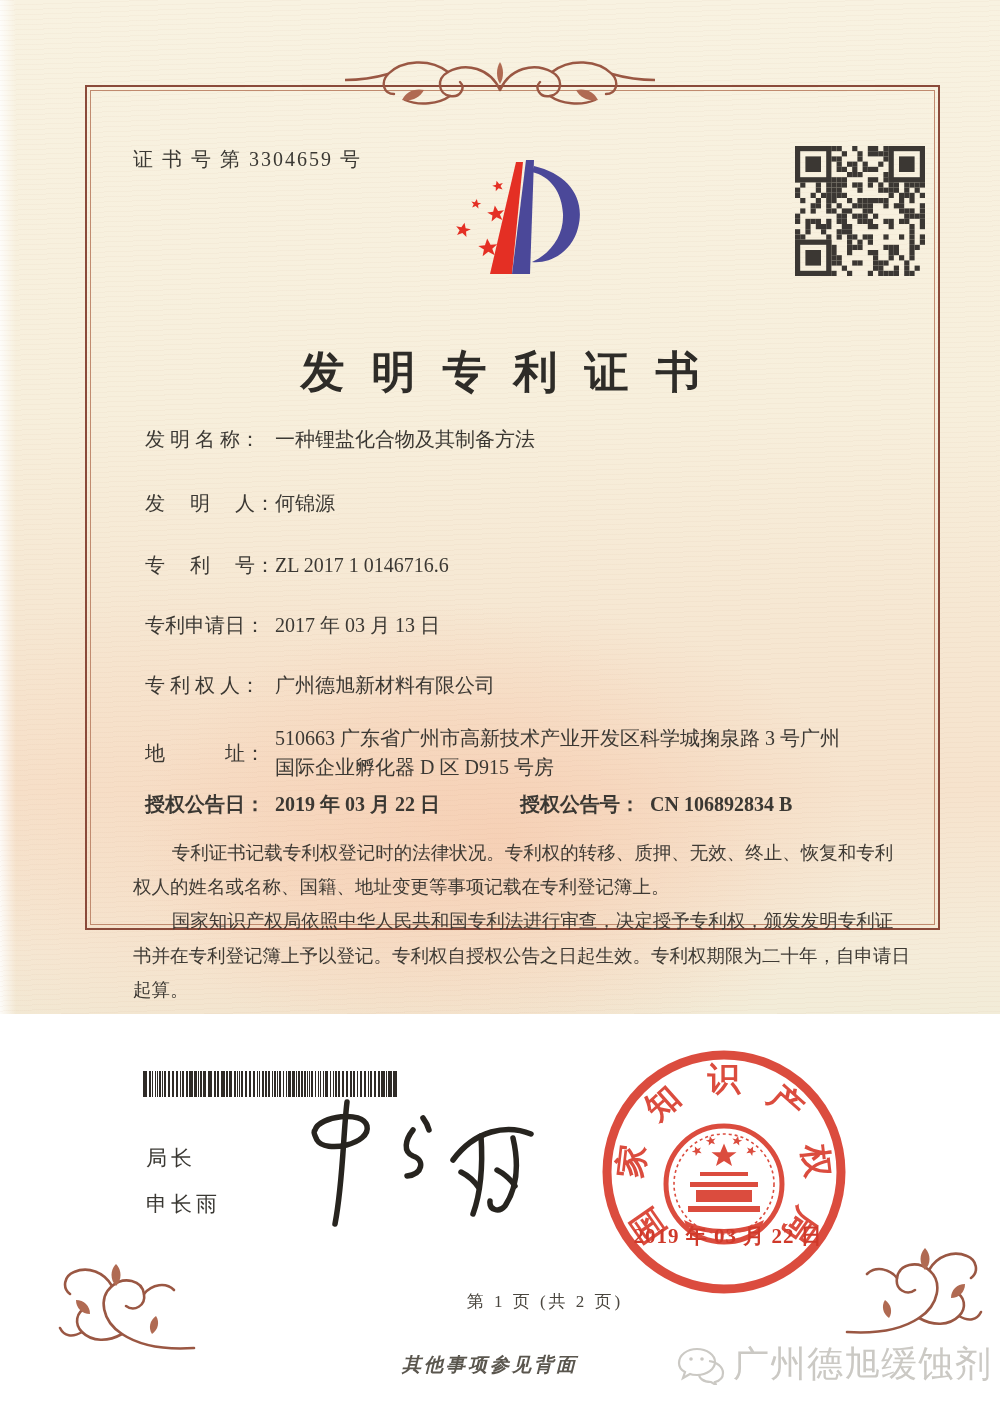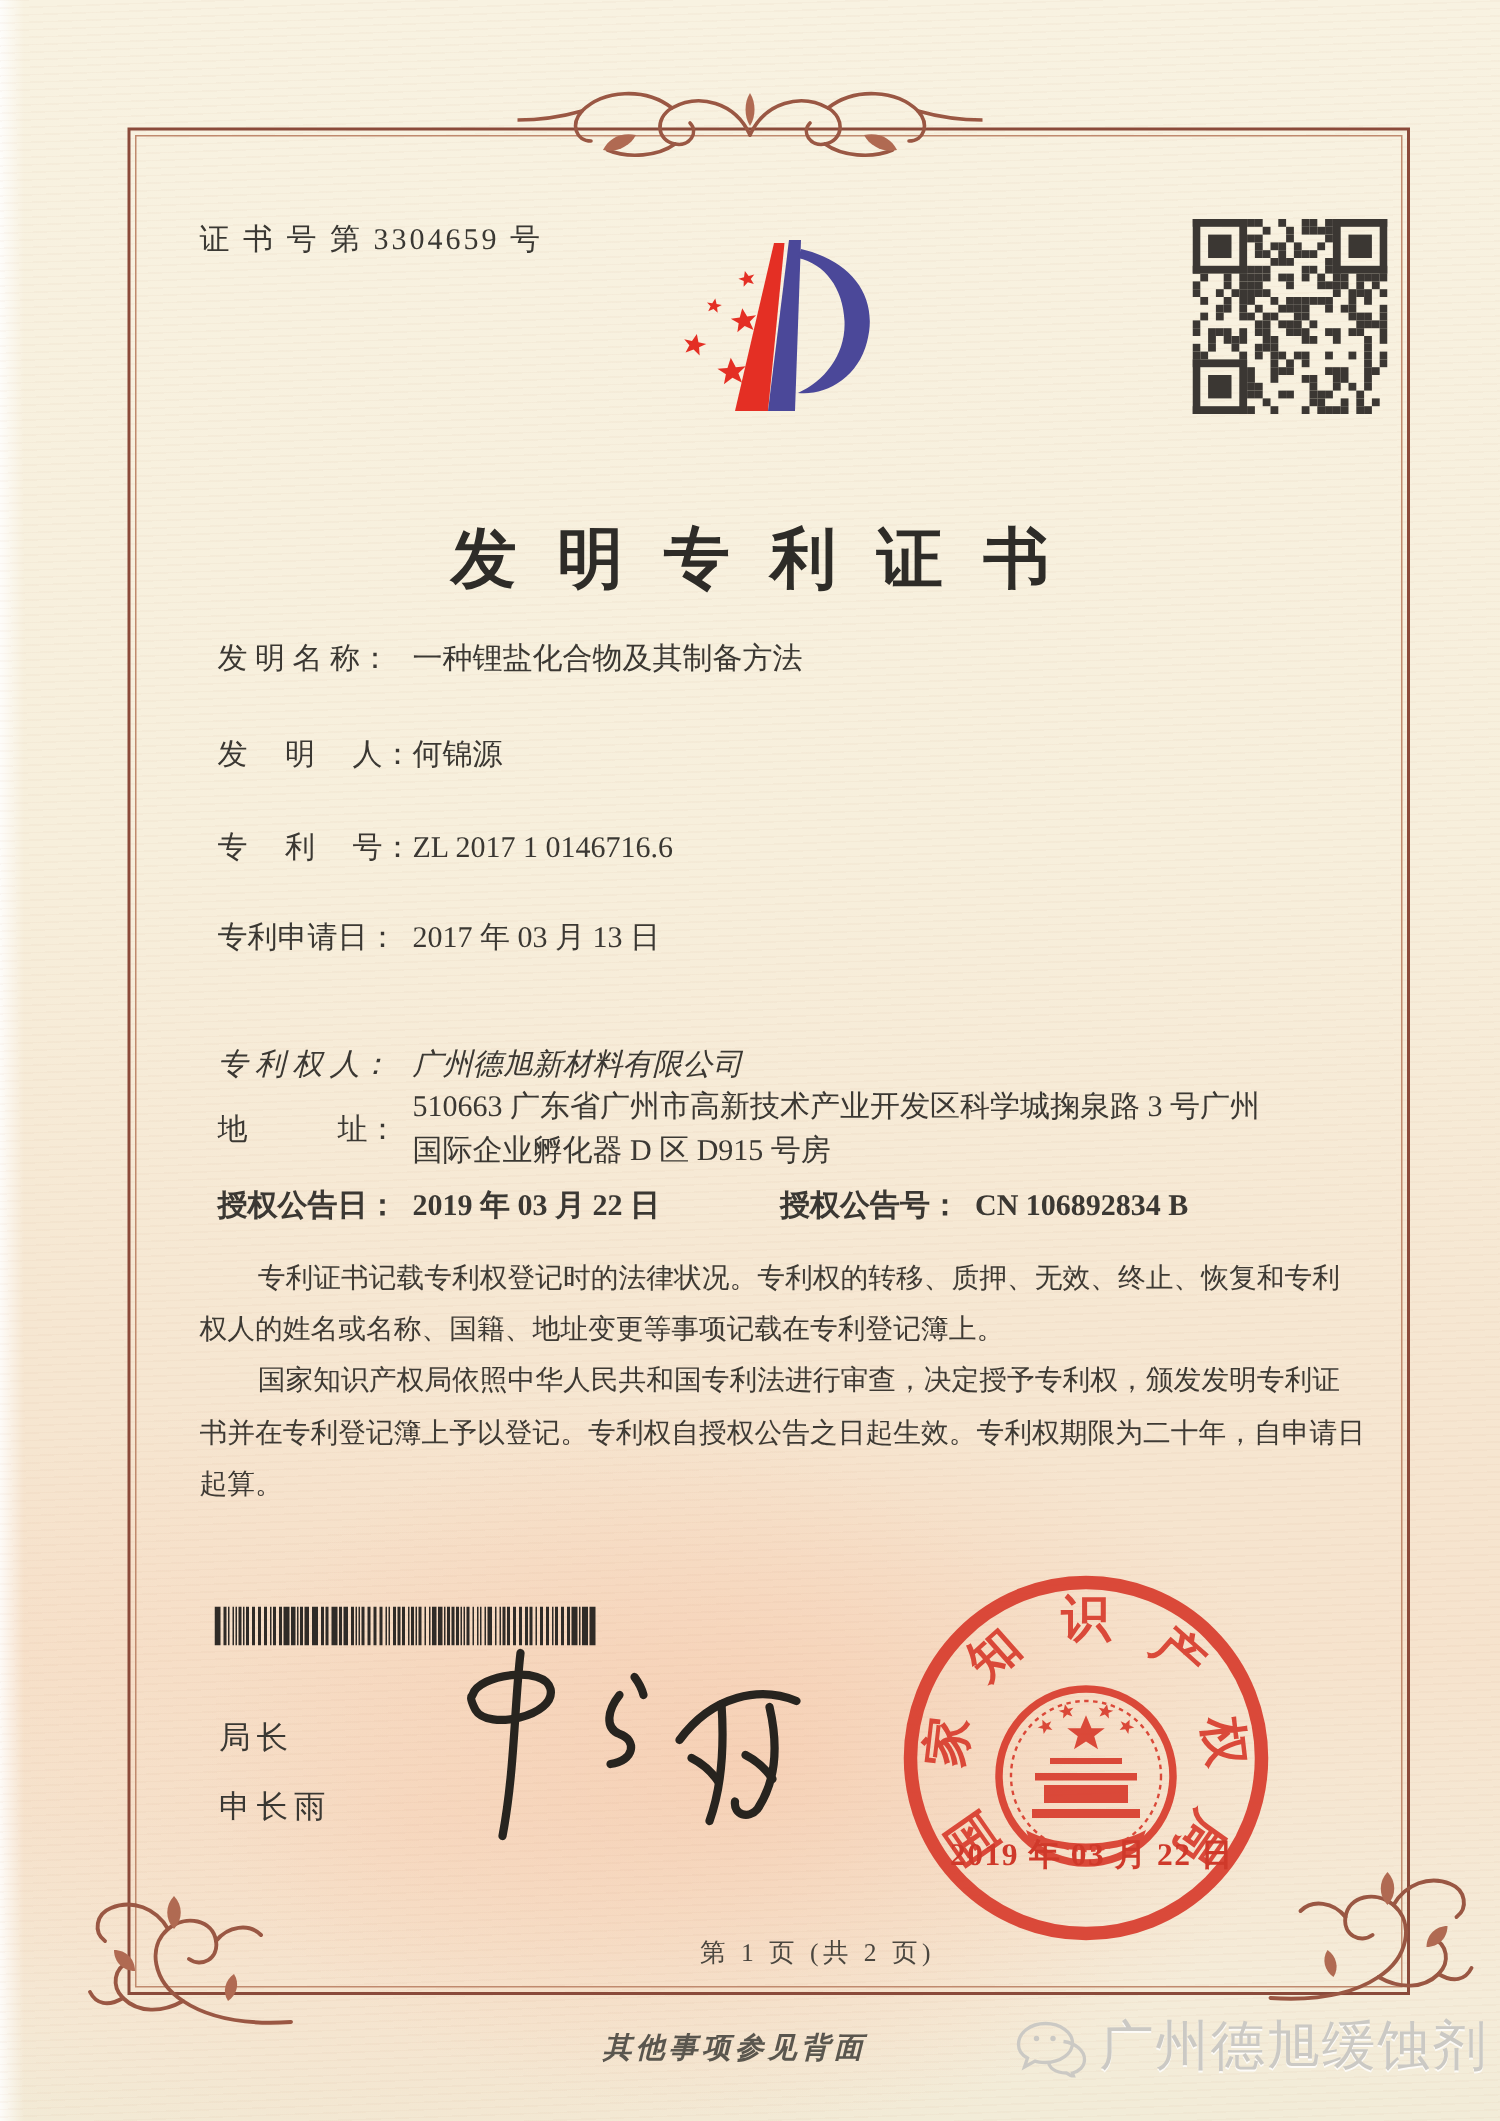--- a/index.html
+++ b/index.html
@@ -2,21 +2,21 @@
 <html><head>
 <meta charset="utf-8">
 <style>
   html,body{margin:0;padding:0;}
   body{
     width:1000px;height:1414px;position:relative;overflow:hidden;
     font-family:"Liberation Serif","DejaVu Serif",serif;
     background:#fff;
   }
   .paper{
-    position:absolute;left:0;top:0;width:1000px;height:1414px;
+    position:absolute;left:0;top:0;width:1000px;height:1014px;
     background:
       linear-gradient(90deg,rgba(255,255,255,.85) 0px,rgba(255,255,255,0) 16px),
       radial-gradient(520px 340px at 50% 83%,rgba(246,196,166,.55),rgba(246,196,166,0) 70%),
       radial-gradient(700px 420px at 28% 86%,rgba(247,206,178,.45),rgba(247,206,178,0) 70%),
       linear-gradient(180deg,#f8f2e1 0%,#f7efdc 40%,#f6e7d2 62%,#f6e3cd 78%,#f5ecd9 94%,#f2ecd8 100%);
   }
   .paper::before{ 
     content:"";position:absolute;left:0;top:0;right:0;bottom:0;
     background:repeating-linear-gradient(178deg,rgba(190,140,110,.05) 0 1px,rgba(255,255,255,0) 1px 5px);
     pointer-events:none;
@@ -377,21 +377,21 @@
       <span class="fvalue">何锦源</span>
     </div>
     <div class="frow" style="top:551px;">
       <span class="flabel">专　 利　 号：</span>
       <span class="fvalue">ZL 2017 1 0146716.6</span>
     </div>
     <div class="frow" style="top:611px;">
       <span class="flabel">专利申请日：</span>
       <span class="fvalue">2017 年 03 月 13 日</span>
     </div>
-    <div class="frow" style="top:696px;font-style:italic;">
+    <div class="frow" style="top:671px;">
       <span class="flabel">专 利 权 人：</span>
       <span class="fvalue">广州德旭新材料有限公司</span>
     </div>
     <div class="frow" style="top:724px;width:700px;align-items:center;">
       <span class="flabel">地　　　址：</span>
       <span class="fvalue">510663 广东省广州市高新技术产业开发区科学城掬泉路 3 号广州国际企业孵化器 D 区 D915 号房</span>
     </div>
     <div class="frow" style="top:790px;font-weight:bold;">
       <span class="flabel">授权公告日：</span>
       <span style="flex:0 0 245px;">2019 年 03 月 22 日</span>

